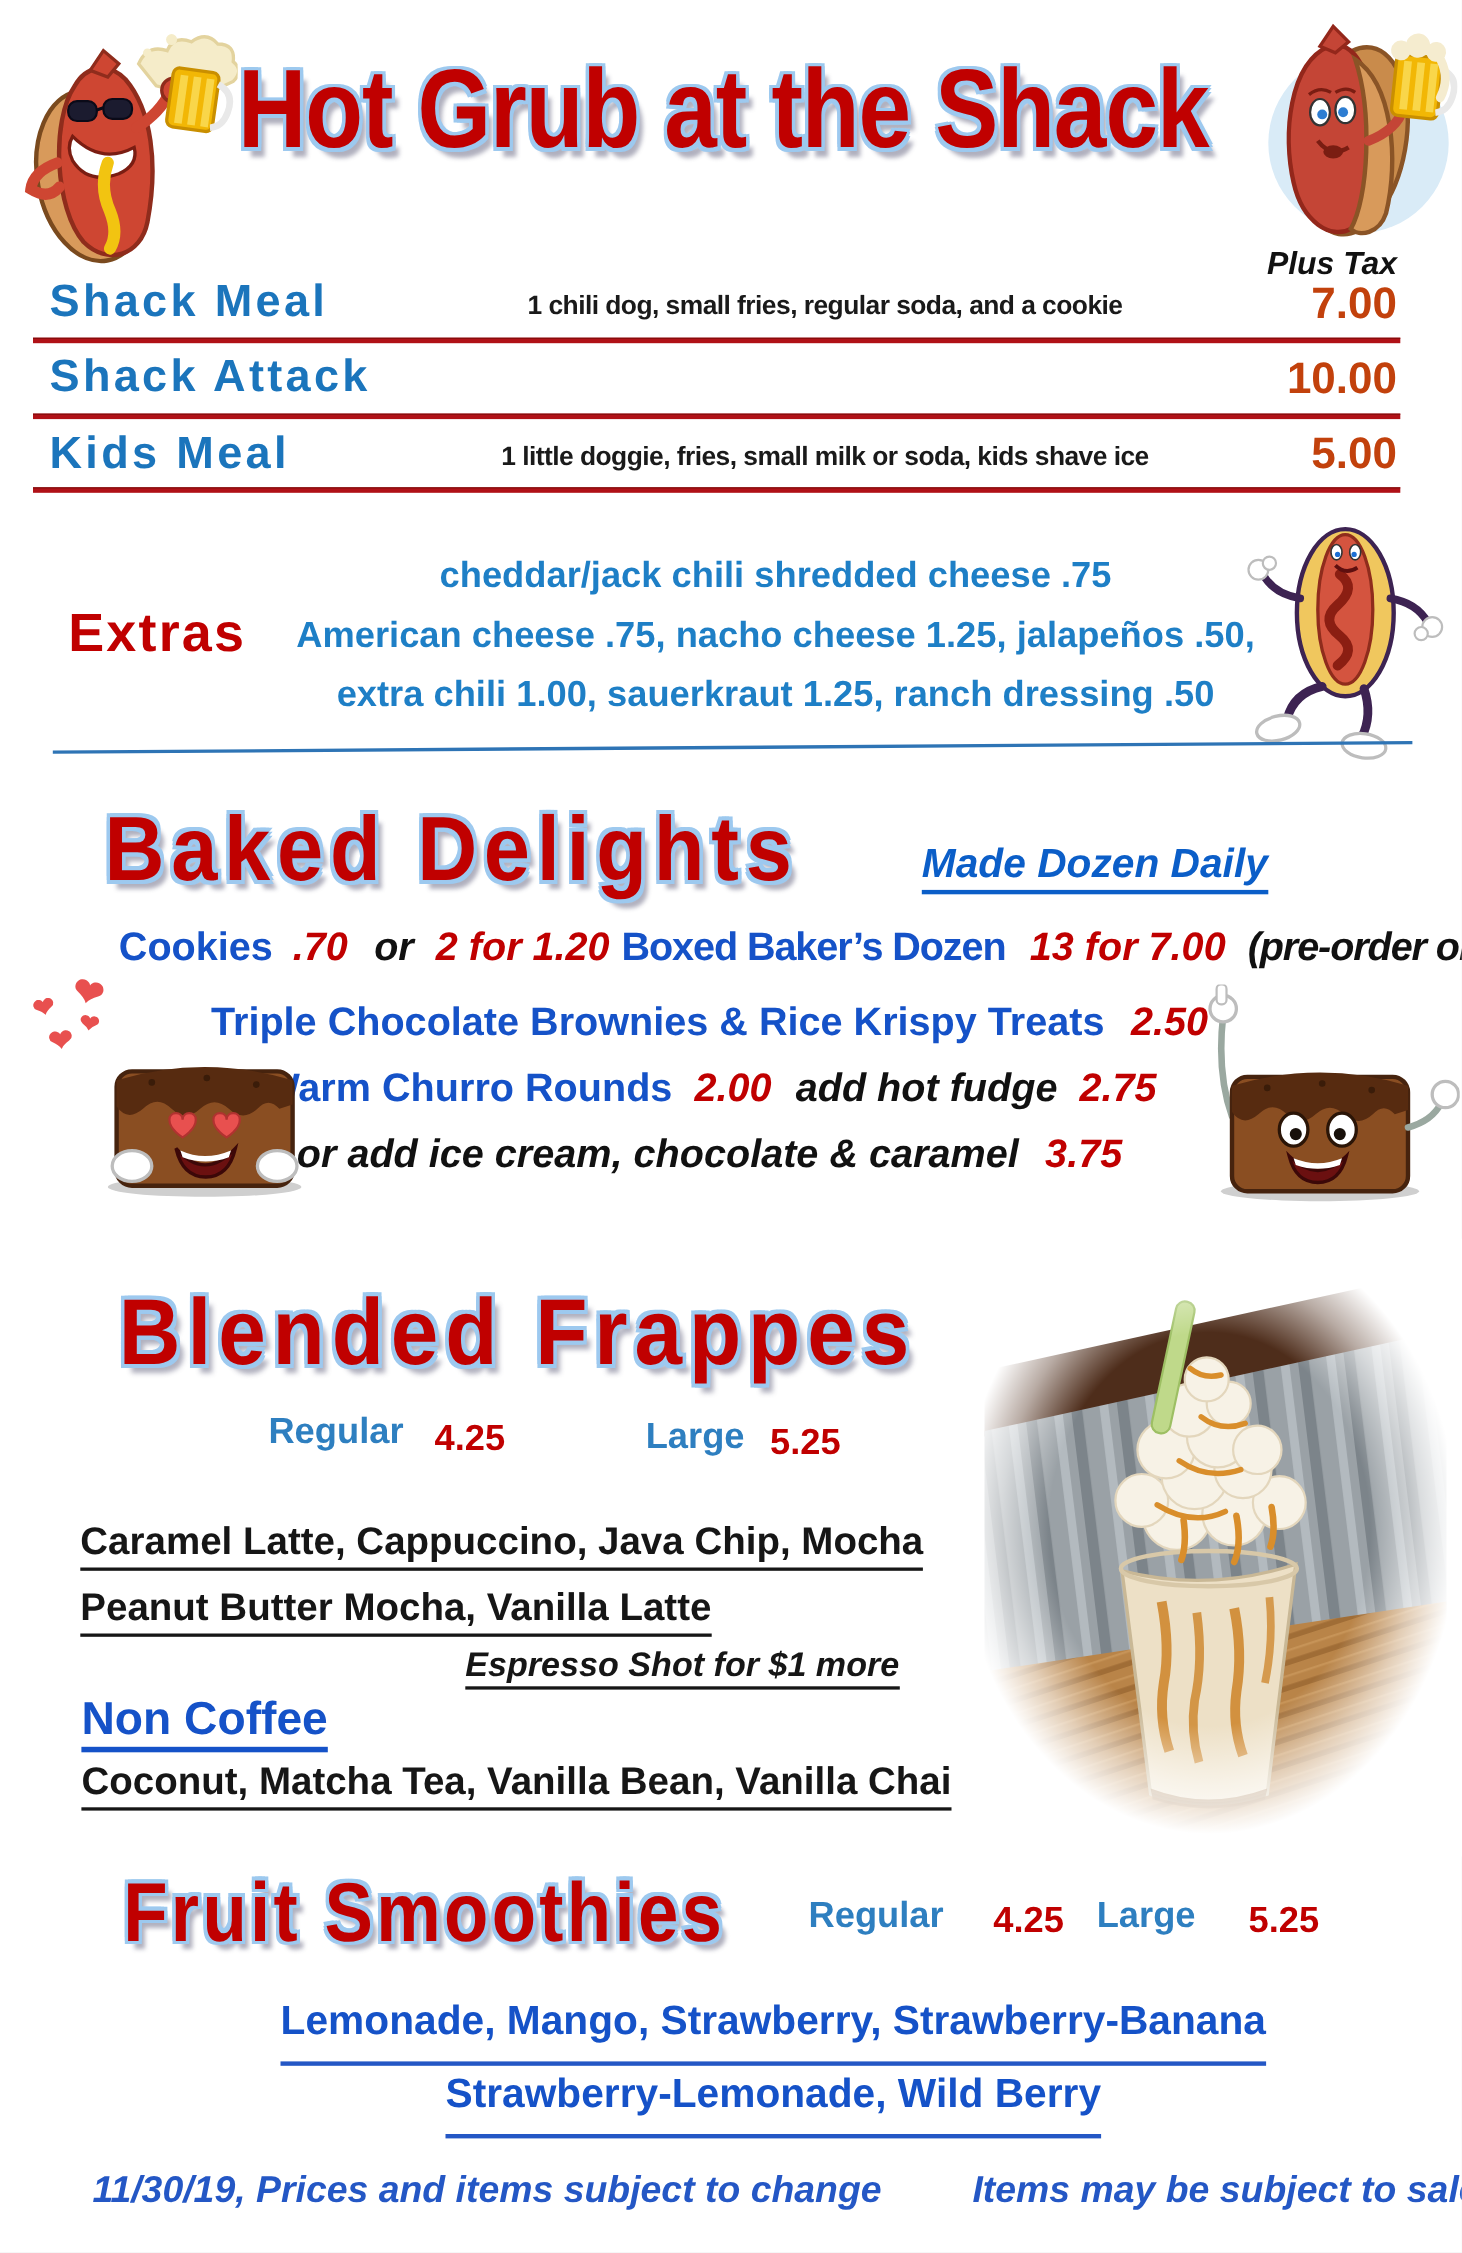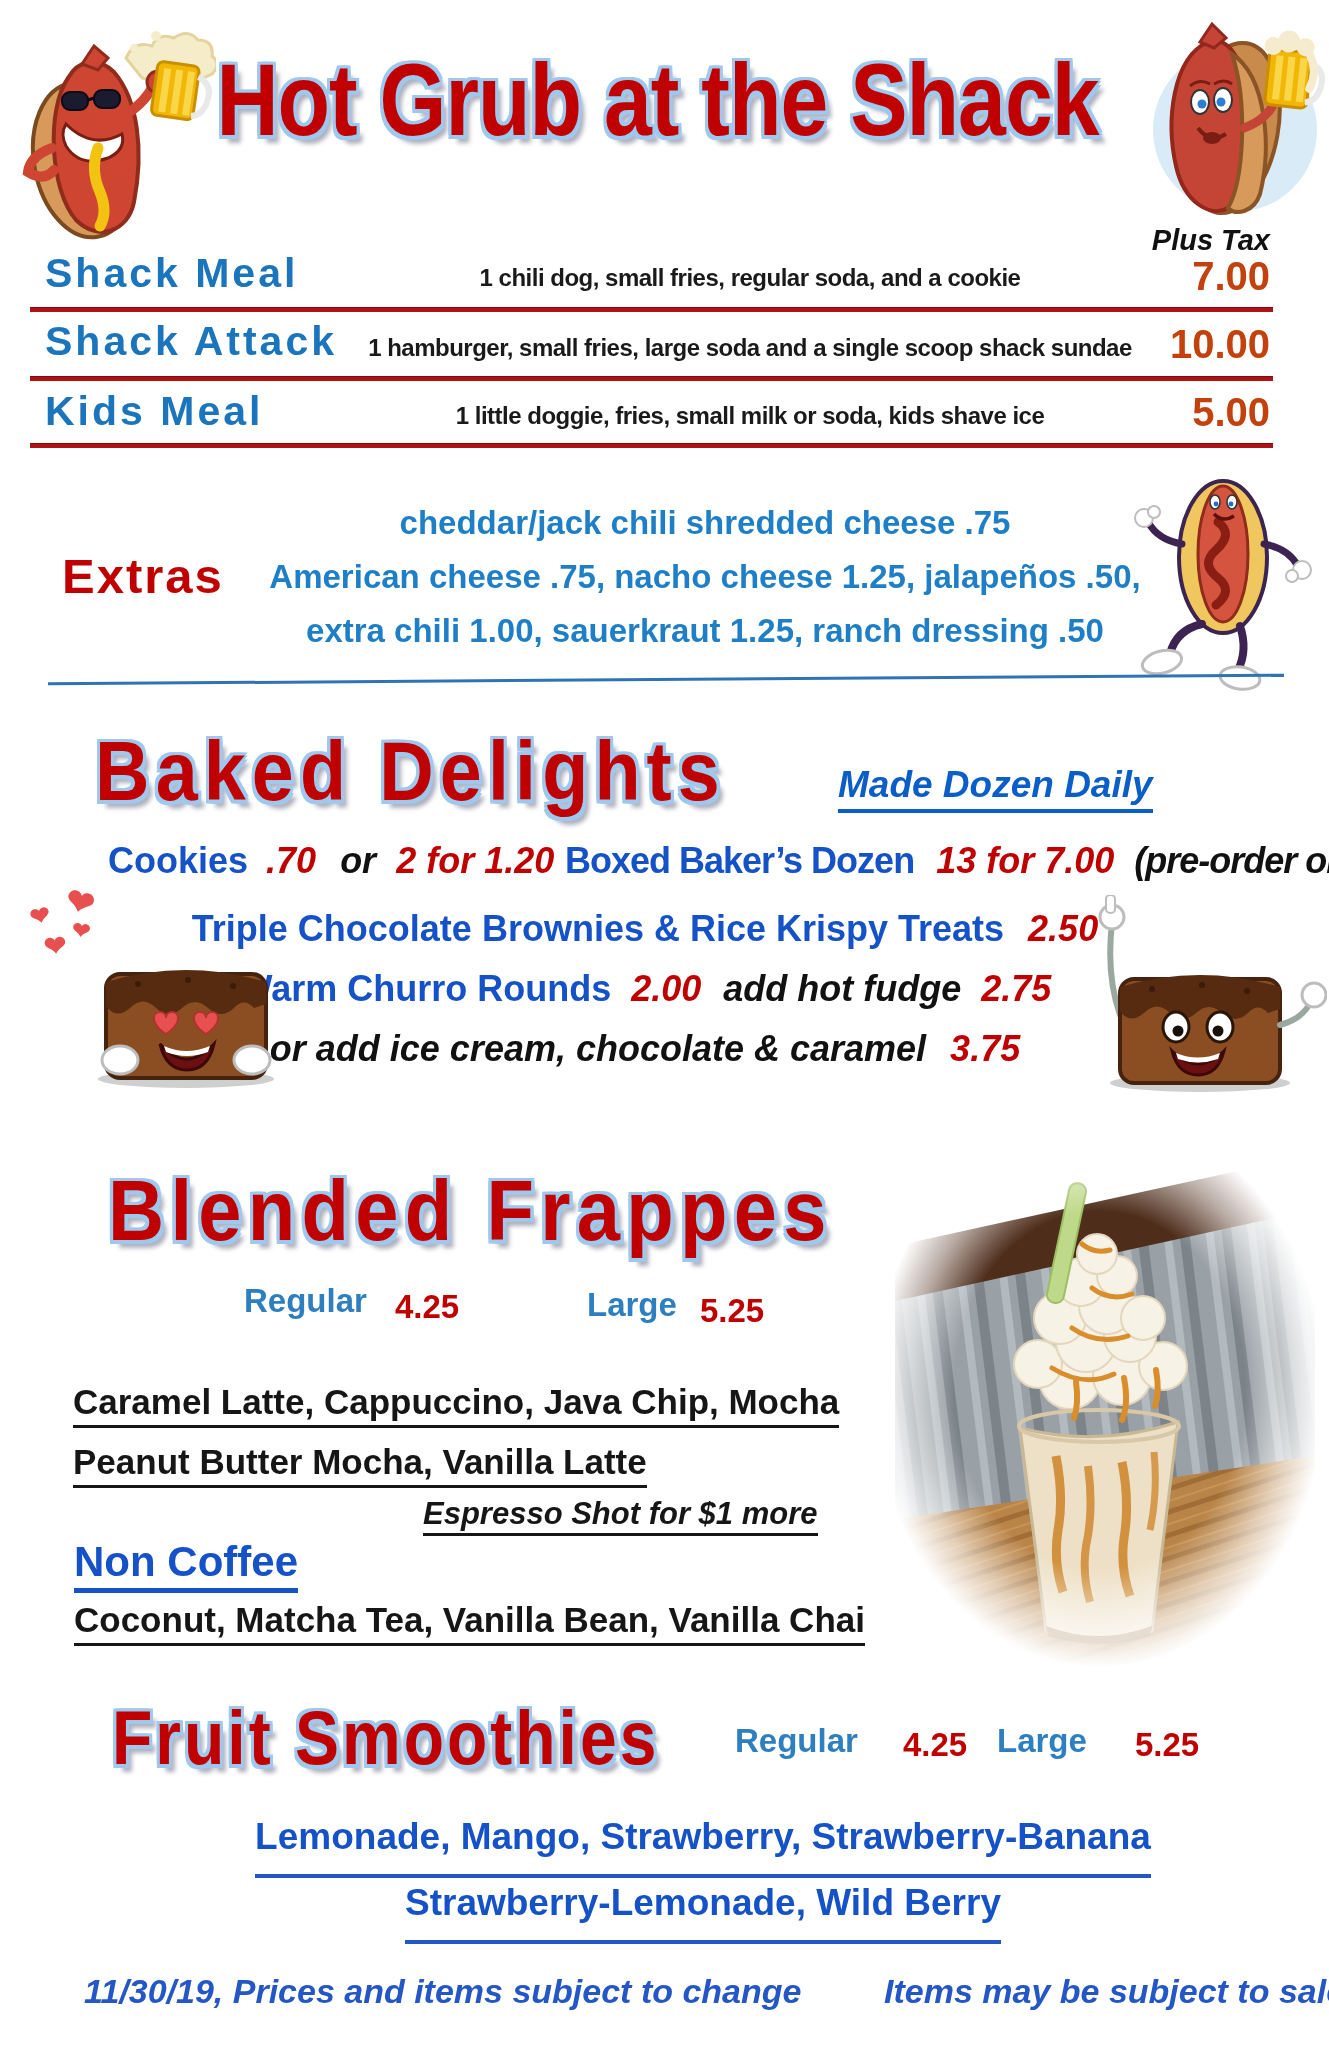--- a/index.html
+++ b/index.html
@@ -117,21 +117,20 @@
   </div>
 
   <div class="abs plus-tax" style="top:224px;">Plus Tax</div>
 
   <div class="abs meal-name" style="left:45px;top:250px;">Shack Meal</div>
   <div class="abs meal-desc" style="top:264px;">1 chili dog, small fries, regular soda, and a cookie</div>
   <div class="abs meal-price" style="top:254px;">7.00</div>
   <div class="abs rule-red" style="top:307px;"></div>
 
   <div class="abs meal-name" style="left:45px;top:318px;">Shack Attack</div>
-  <div class="abs meal-desc" style="top:334px;">1 hamburger, small fries, large soda and a single scoop shack sundae</div>
   <div class="abs meal-price" style="top:322px;">10.00</div>
   <div class="abs rule-red" style="top:376px;"></div>
 
   <div class="abs meal-name" style="left:45px;top:388px;">Kids Meal</div>
   <div class="abs meal-desc" style="top:402px;">1 little doggie, fries, small milk or soda, kids shave ice</div>
   <div class="abs meal-price" style="top:390px;">5.00</div>
   <div class="abs rule-red" style="top:443px;"></div>
 
   <div class="abs extras-label">Extras</div>
   <div class="abs extras-lines">

